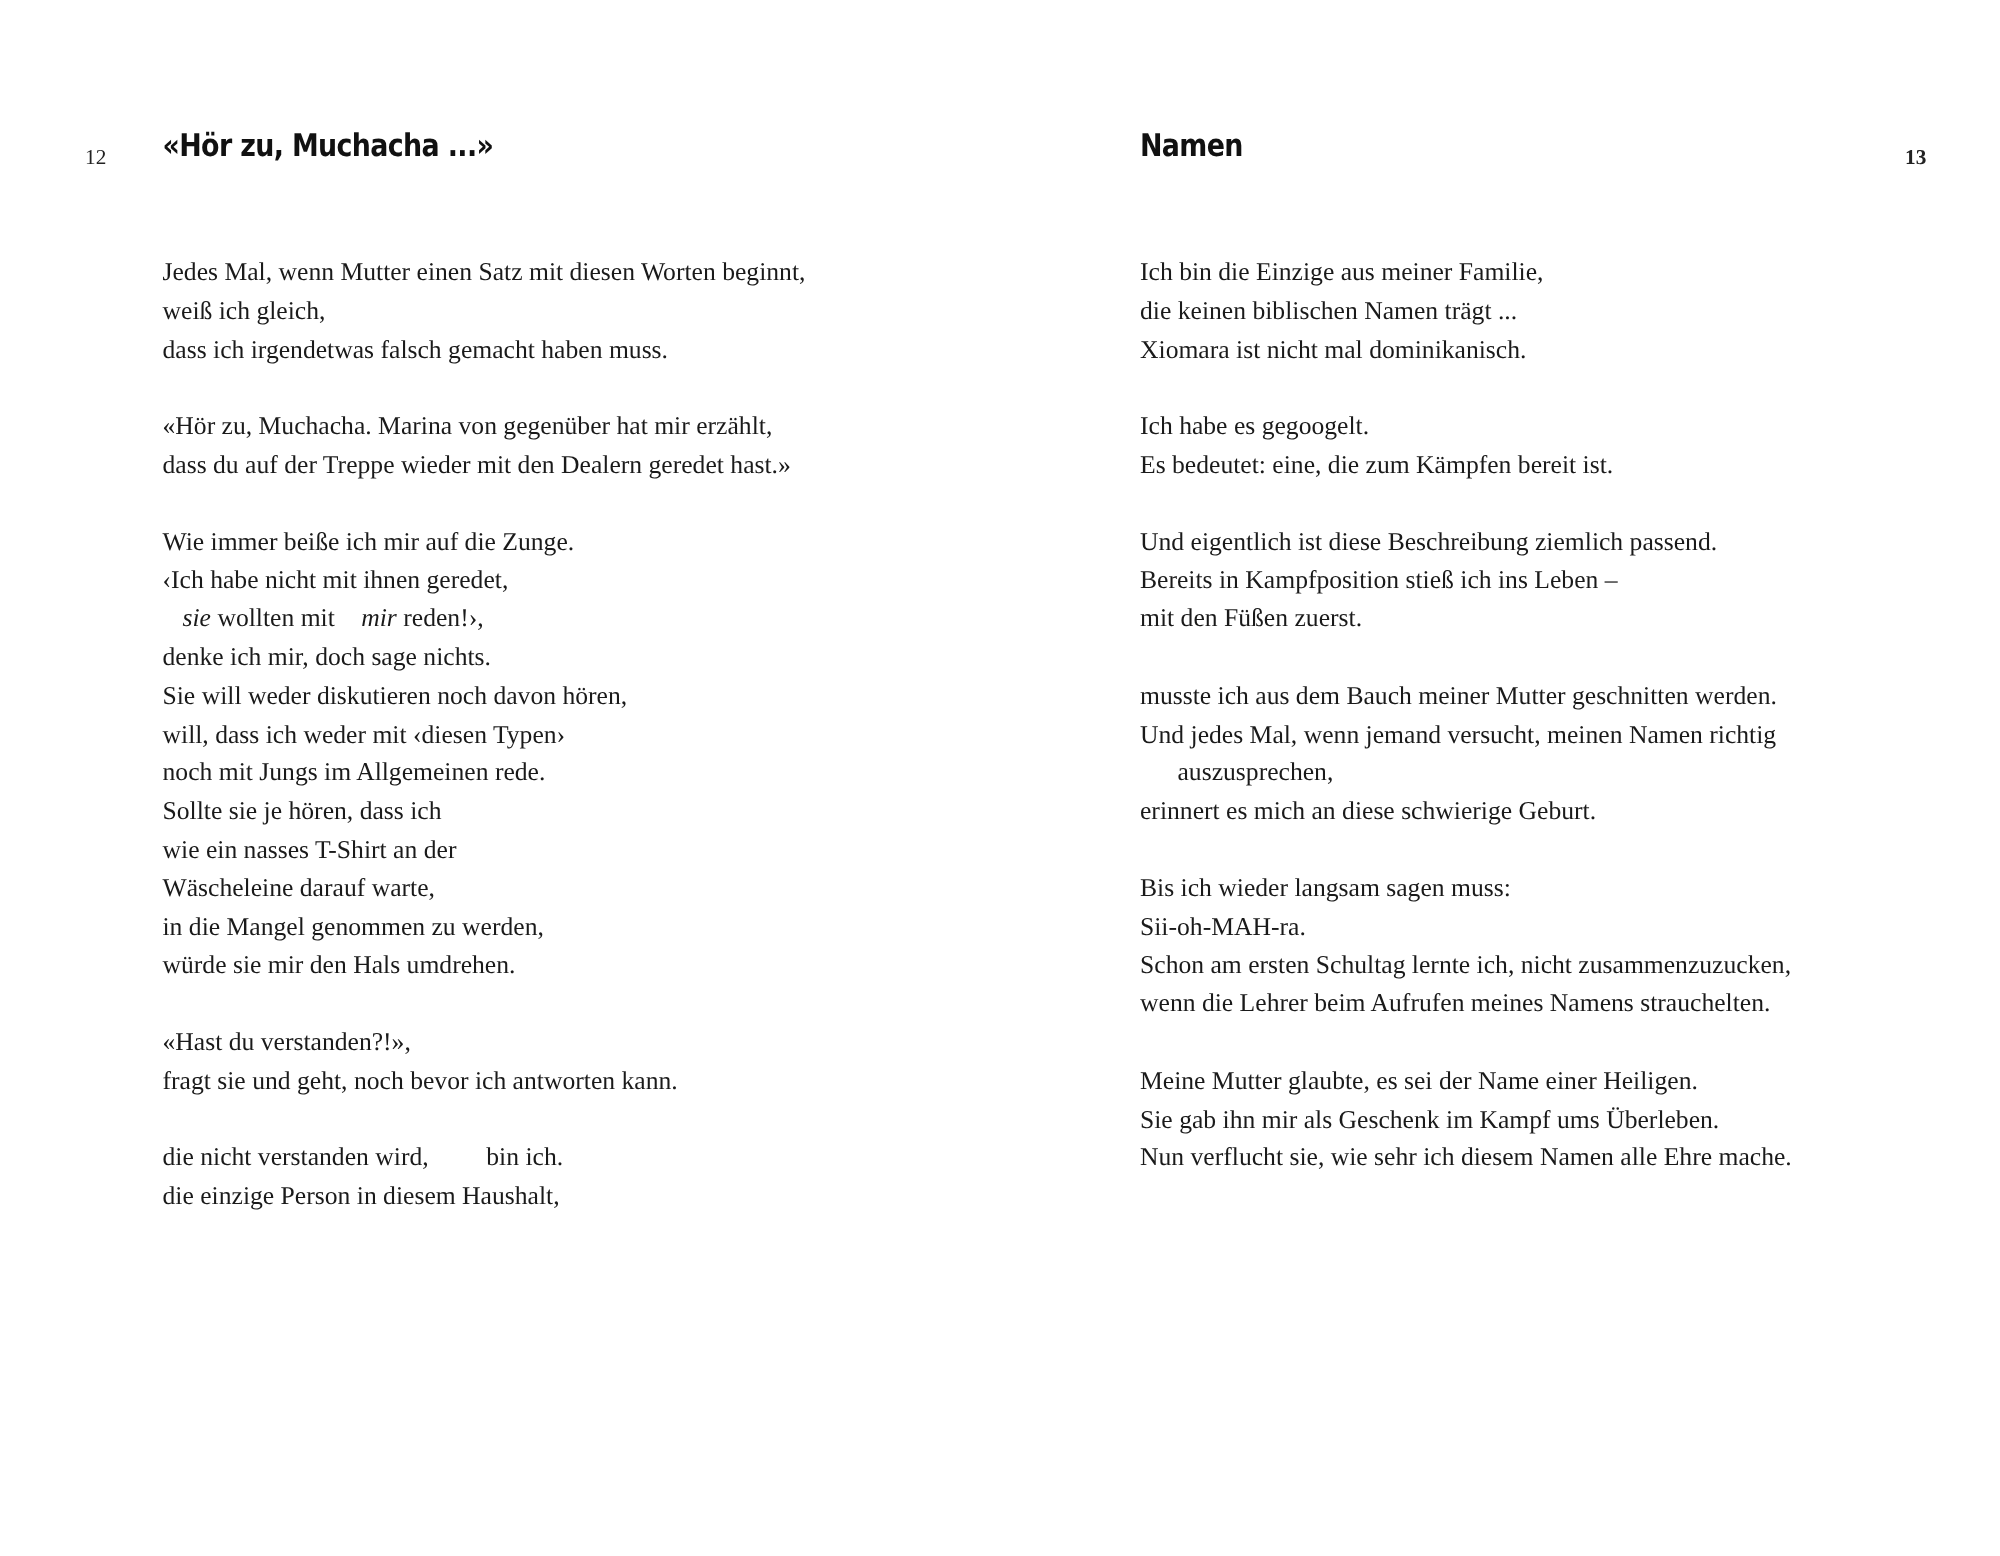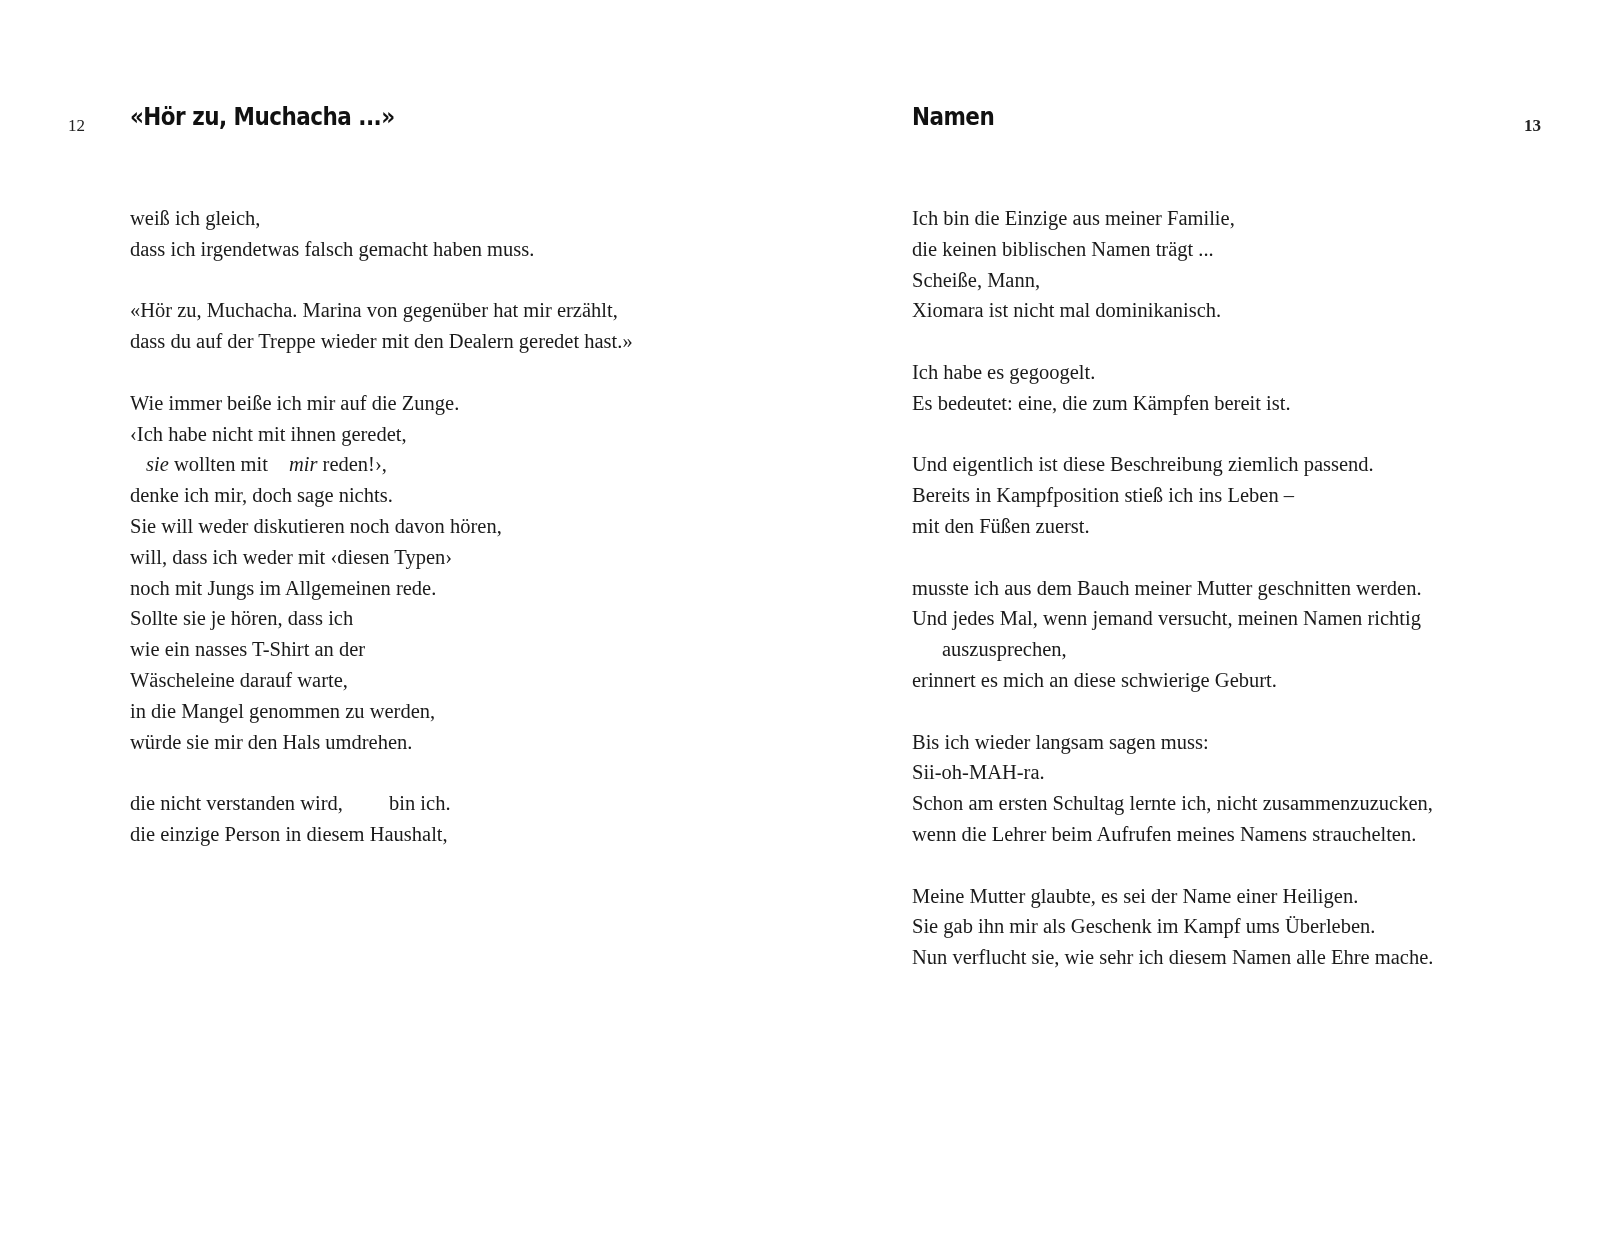--- a/index.html
+++ b/index.html
@@ -22,20 +22,21 @@
   em { font-style: italic; margin-left: 16px; }
 </style>
 </head>
 <body>
 
 <div class="page page-left">
   <span class="page-number left-num">12</span>
   <div class="title left-title">«Hör zu, Muchacha ...»</div>
   <div class="body left-body">
     <div class="stanza">
+      <span class="line">Jedes Mal, wenn Mutter einen Satz mit diesen Worten beginnt,</span>
       <span class="line">weiß ich gleich,</span>
       <span class="line">dass ich irgendetwas falsch gemacht haben muss.</span>
     </div>
     <div class="stanza">
       <span class="line">«Hör zu, Muchacha. Marina von gegenüber hat mir erzählt,</span>
       <span class="line">dass du auf der Treppe wieder mit den Dealern geredet hast.»</span>
     </div>
     <div class="stanza">
       <span class="line">Wie immer beiße ich mir auf die Zunge.</span>
       <span class="line">‹Ich habe nicht mit ihnen geredet,</span>
@@ -44,34 +45,37 @@
       <span class="line">Sie will weder diskutieren noch davon hören,</span>
       <span class="line">will, dass ich weder mit ‹diesen Typen›</span>
       <span class="line">noch mit Jungs im Allgemeinen rede.</span>
       <span class="line">Sollte sie je hören, dass ich</span>
       <span class="line">wie ein nasses T-Shirt an der</span>
       <span class="line">Wäscheleine darauf warte,</span>
       <span class="line">in die Mangel genommen zu werden,</span>
       <span class="line">würde sie mir den Hals umdrehen.</span>
     </div>
     <div class="stanza">
+      <span class="line">«Hast du verstanden?!»,</span>
+      <span class="line">fragt sie und geht, noch bevor ich antworten kann.</span>
+    </div>
+    <div class="stanza">
       <span class="line">die nicht verstanden wird,         bin ich.</span>
       <span class="line">die einzige Person in diesem Haushalt,</span>
     </div>
   </div>
 </div>
 
 <div class="page page-right">
   <div class="title right-title">Namen</div>
   <span class="page-number right-num">13</span>
   <div class="body right-body">
     <div class="stanza">
       <span class="line">Ich bin die Einzige aus meiner Familie,</span>
       <span class="line">die keinen biblischen Namen trägt ...</span>
-      <span class="line">Scheiße, Mann,</span>
       <span class="line">Xiomara ist nicht mal dominikanisch.</span>
     </div>
     <div class="stanza">
       <span class="line">Ich habe es gegoogelt.</span>
       <span class="line">Es bedeutet: eine, die zum Kämpfen bereit ist.</span>
     </div>
     <div class="stanza">
       <span class="line">Und eigentlich ist diese Beschreibung ziemlich passend.</span>
       <span class="line">Bereits in Kampfposition stieß ich ins Leben –</span>
       <span class="line">mit den Füßen zuerst.</span>

